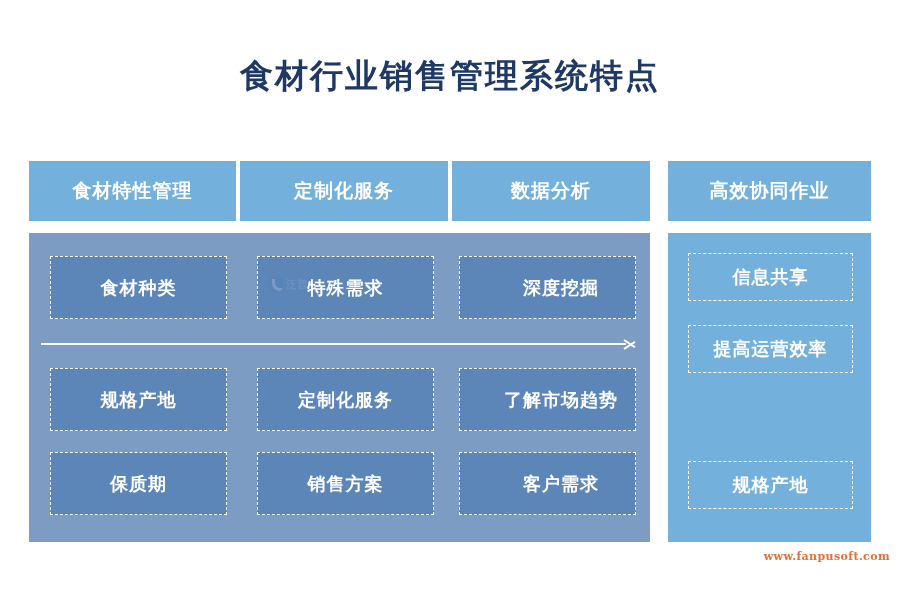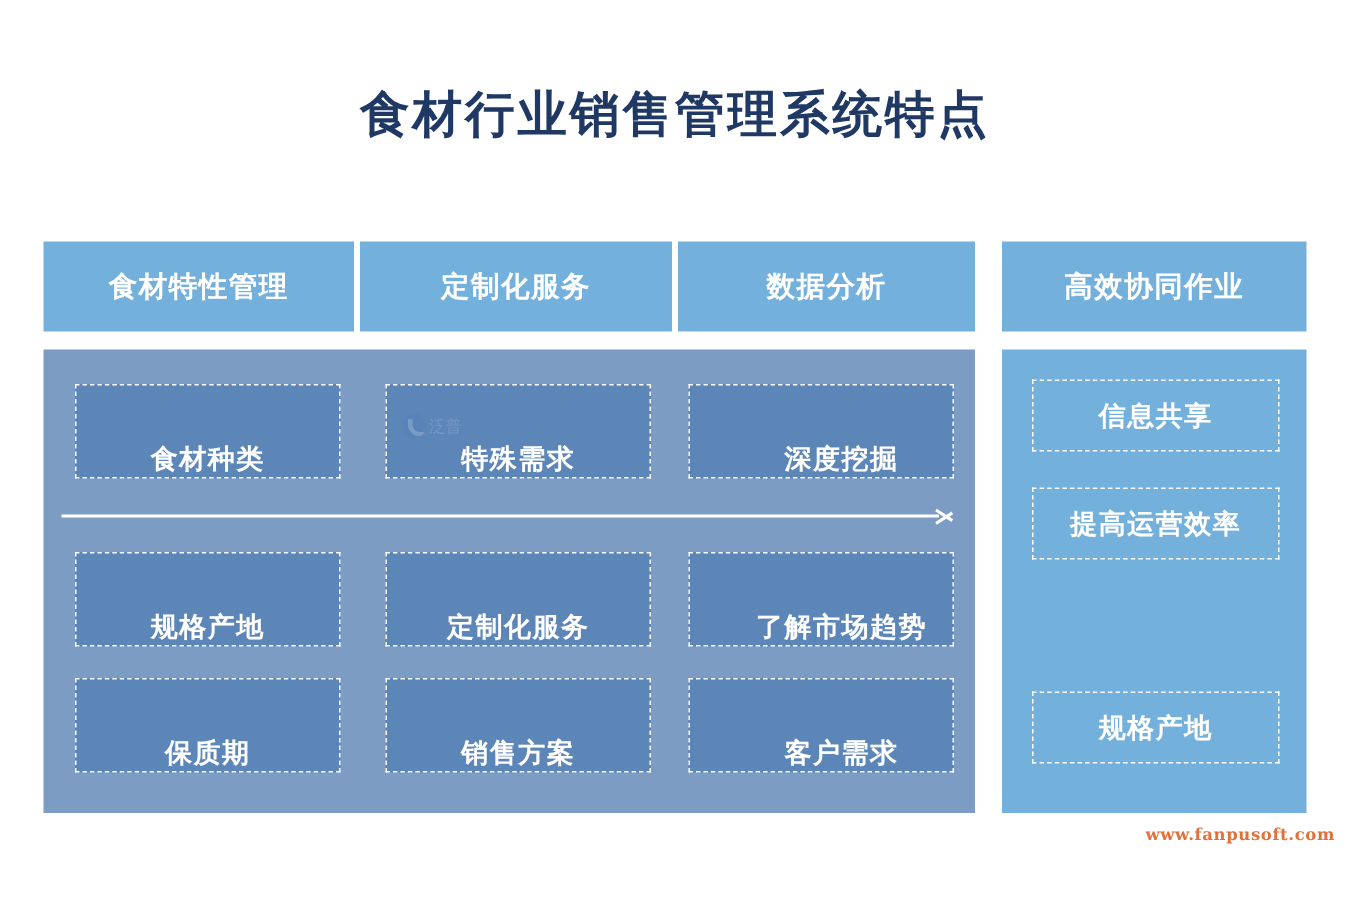--- a/index.html
+++ b/index.html
@@ -87,21 +87,21 @@
     position: absolute;
     box-sizing: border-box;
     border: 1.5px dashed #ffffff;
     background: #5c85b8;
     color: #ffffff;
     font-family: "DejaVu Serif", "Liberation Serif", serif;
     font-size: 18px;
     font-weight: bold;
     letter-spacing: 1px;
     display: flex;
-    align-items: flex-end;
+    align-items: center;
     justify-content: center;
     white-space: nowrap;
   }
   
   .cell.c0 { left: 21px;  width: 177px; }
   .cell.c1 { left: 228px; width: 177px; }
   .cell.c2 { left: 430px; width: 177px; padding-left: 27px; }
   
   .cell.r0 { top: 23px;  height: 63px; }
   .cell.r1 { top: 135px; height: 63px; }

